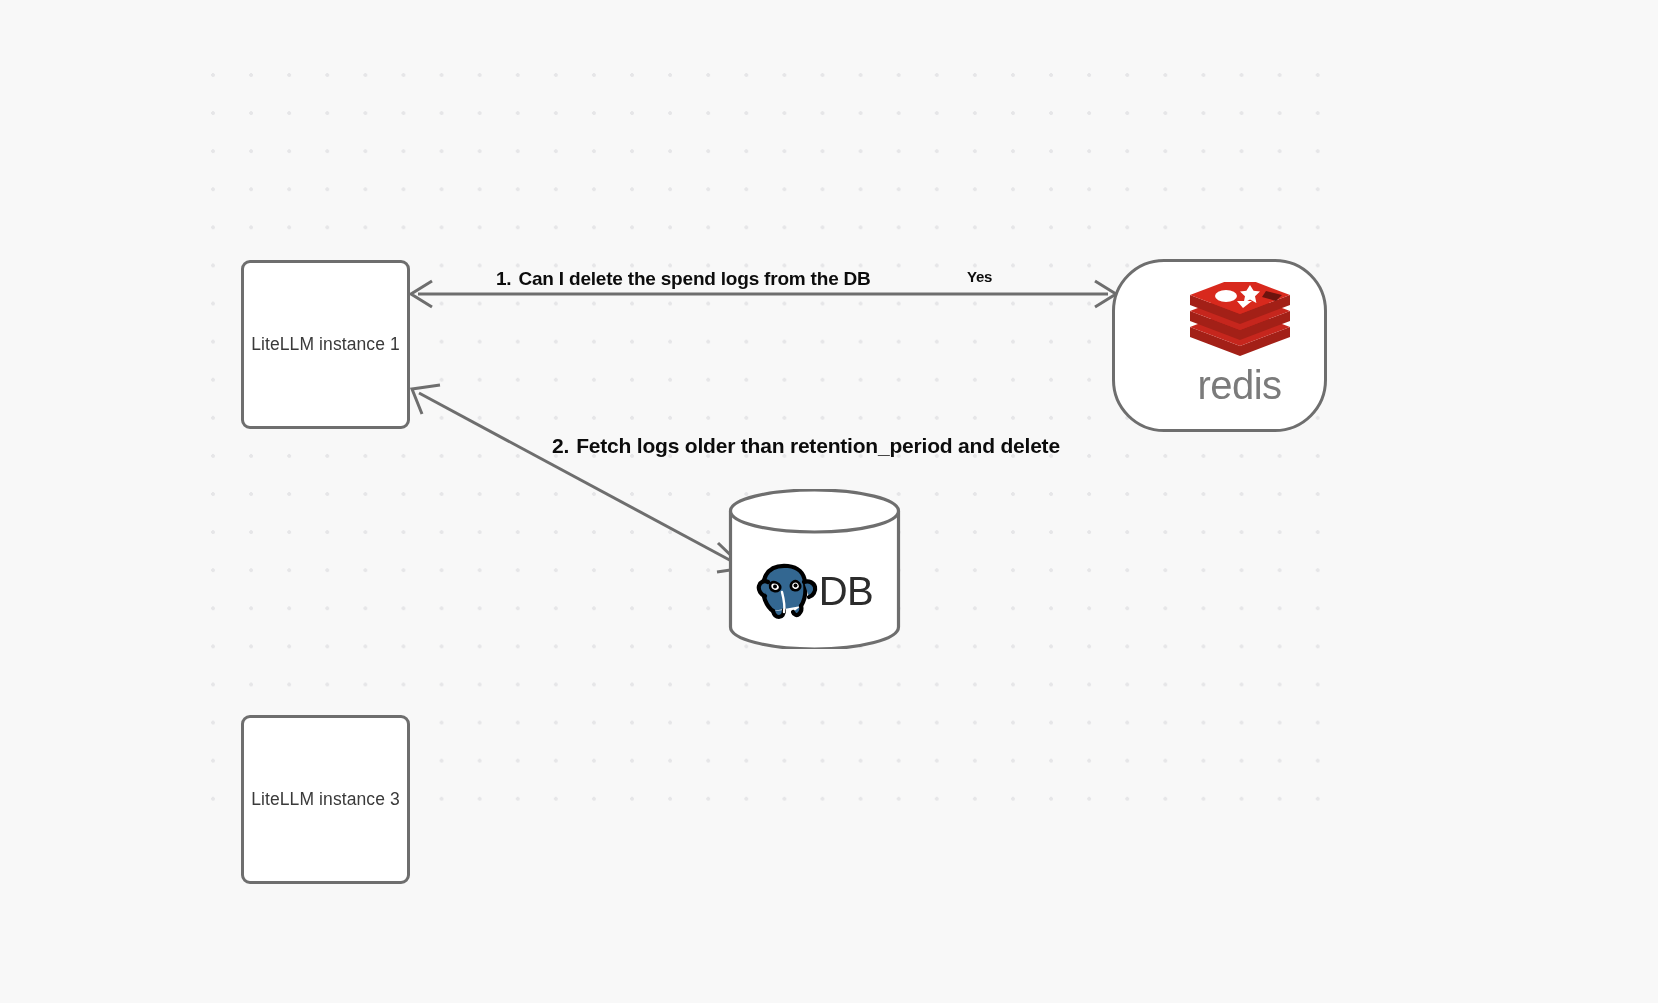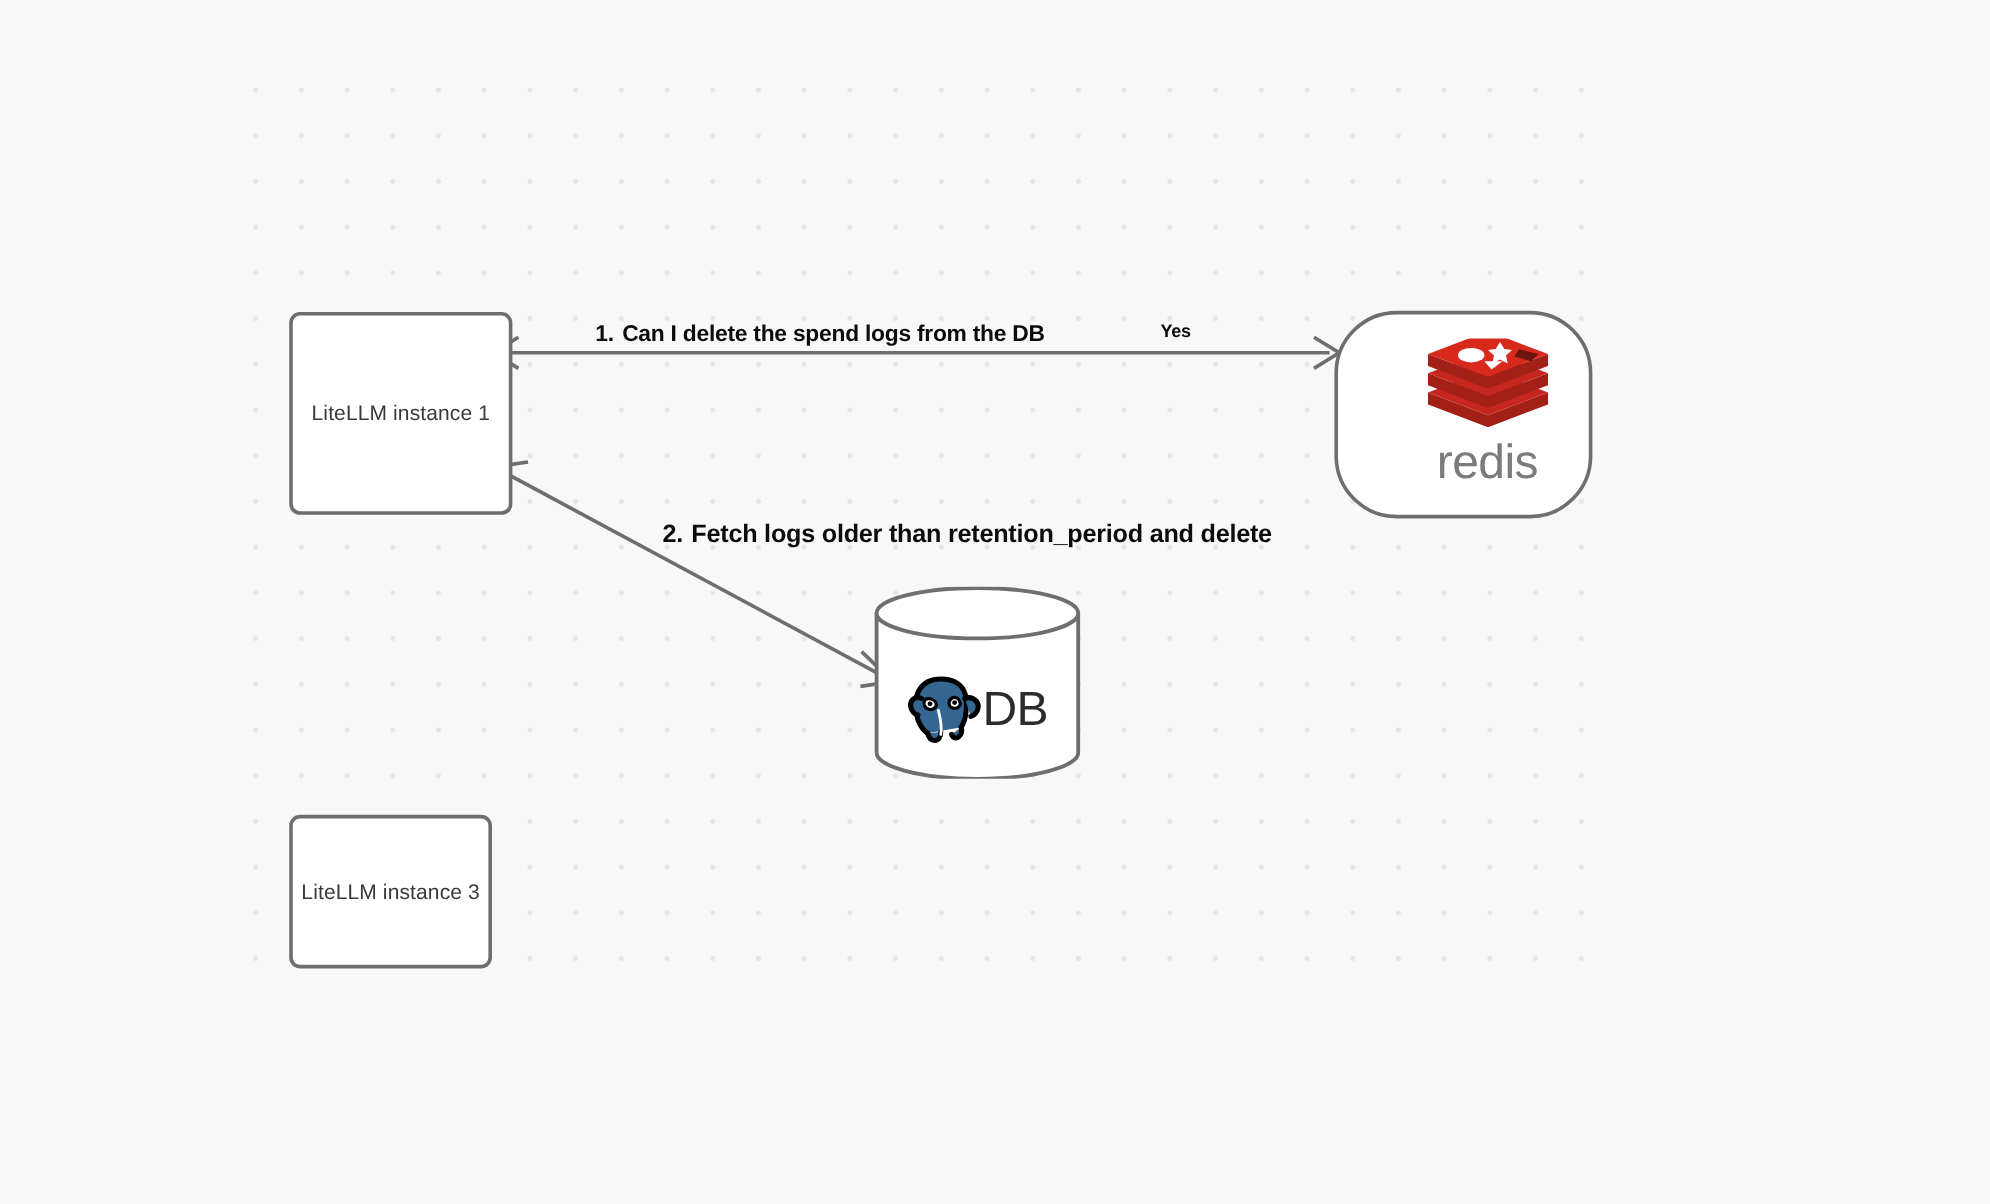--- a/index.html
+++ b/index.html
@@ -180,26 +180,26 @@
   <div class="edge-label" id="label-1">
     <span class="step-no">1.</span><span>Can I delete the spend logs from the DB</span>
   </div>
 
   <div class="edge-label" id="label-yes">Yes</div>
 
   <div class="edge-label" id="label-2">
     <span class="step-no">2.</span><span>Fetch logs older than retention_period and delete</span>
   </div>
 
-  <div class="node box-node" id="node-litellm-1" style="left:241px; top:260px; width:186px; height:169px;">
+  <div class="node box-node" id="node-litellm-1" style="left:241px; top:260px; width:169px; height:169px;">
     <span class="node-label">LiteLLM instance 1</span>
   </div>
 
 
-  <div class="node box-node" id="node-litellm-3" style="left:241px; top:679px; width:169px; height:128px;text-align:center;">
+  <div class="node box-node" id="node-litellm-3" style="left:241px; top:715px; width:169px; height:169px;text-align:center;">
     <span class="node-label">LiteLLM instance 3</span>
   </div>
 
   <div class="node" id="node-redis">
     <div class="redis-inner">
       <svg width="104" height="76" viewBox="0 0 104 76" xmlns="http://www.w3.org/2000/svg">
 
         <g>
           <path d="M52 74 L2 55 L2 45 L52 64 L102 45 L102 55 Z" fill="#a32017"></path>
           <path d="M52 64 L2 45 L52 26 L102 45 Z" fill="#c6261d"></path>

